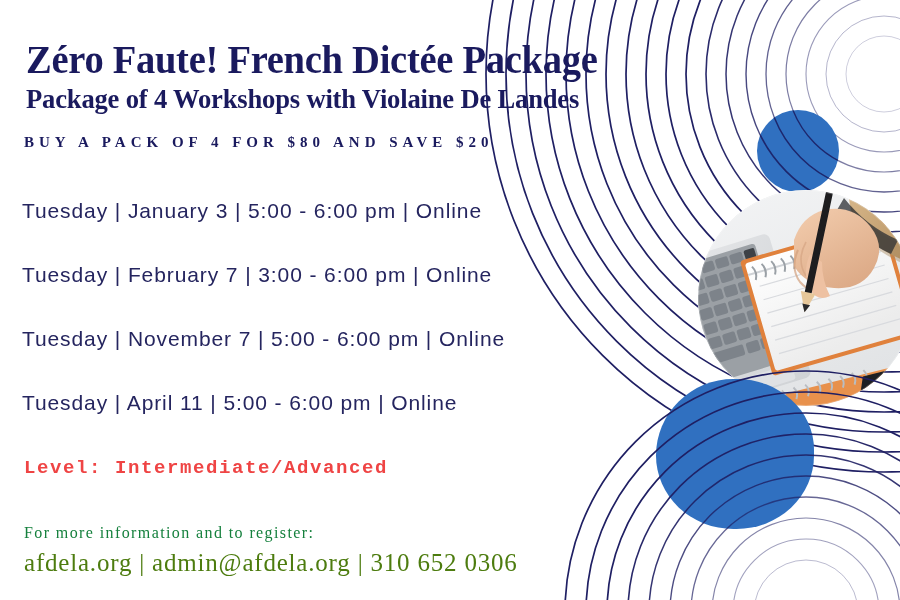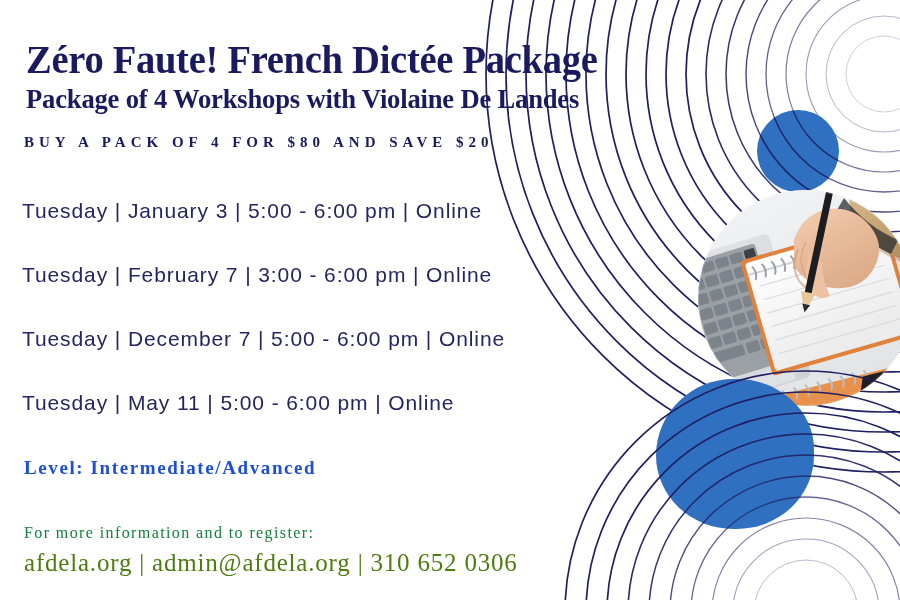--- a/index.html
+++ b/index.html
@@ -122,25 +122,25 @@
     letter-spacing: 0.9px;
     color: #25255f;
     height: 64px;
     line-height: 26px;
     white-space: nowrap;
   }
   .level {
     position: absolute;
     left: 24px;
     top: 457px;
-    font-family: Liberation Serif, serif;
+    font-family: Liberation Mono, monospace;
     font-weight: bold;
     font-size: 19px;
     letter-spacing: 1.6px;
-    color: #1d4ed8;
+    color: #ef4444;
     white-space: nowrap;
   }
   .contact-head {
     position: absolute;
     left: 24px;
     top: 524px;
     font-family: "Liberation Serif", "DejaVu Serif", serif;
     font-weight: normal;
     font-size: 16px;
     letter-spacing: 1.4px;
@@ -406,22 +406,22 @@
 
     <div class="title">Zéro Faute! French Dictée Package</div>
 
     <div class="subtitle">Package of 4 Workshops with Violaine De Landes</div>
 
     <div class="promo">BUY A PACK OF 4 FOR $80 AND SAVE $20</div>
 
     <div class="sessions">
       <div class="session-line">Tuesday | January 3 | 5:00 - 6:00 pm | Online</div>
       <div class="session-line">Tuesday | February 7 | 3:00 - 6:00 pm | Online</div>
-      <div class="session-line">Tuesday | December 7 | 5:00 - 6:00 pm | Online</div>
-      <div class="session-line">Tuesday | May 11 | 5:00 - 6:00 pm | Online</div>
+      <div class="session-line">Tuesday | November 7 | 5:00 - 6:00 pm | Online</div>
+      <div class="session-line">Tuesday | April 11 | 5:00 - 6:00 pm | Online</div>
     </div>
 
     <div class="level">Level: Intermediate/Advanced</div>
 
     <div class="contact-head">For more information and to register:</div>
 
     <div class="contact-line">afdela.org | admin@afdela.org | 310 652 0306</div>
 
   </div>
 </div>

